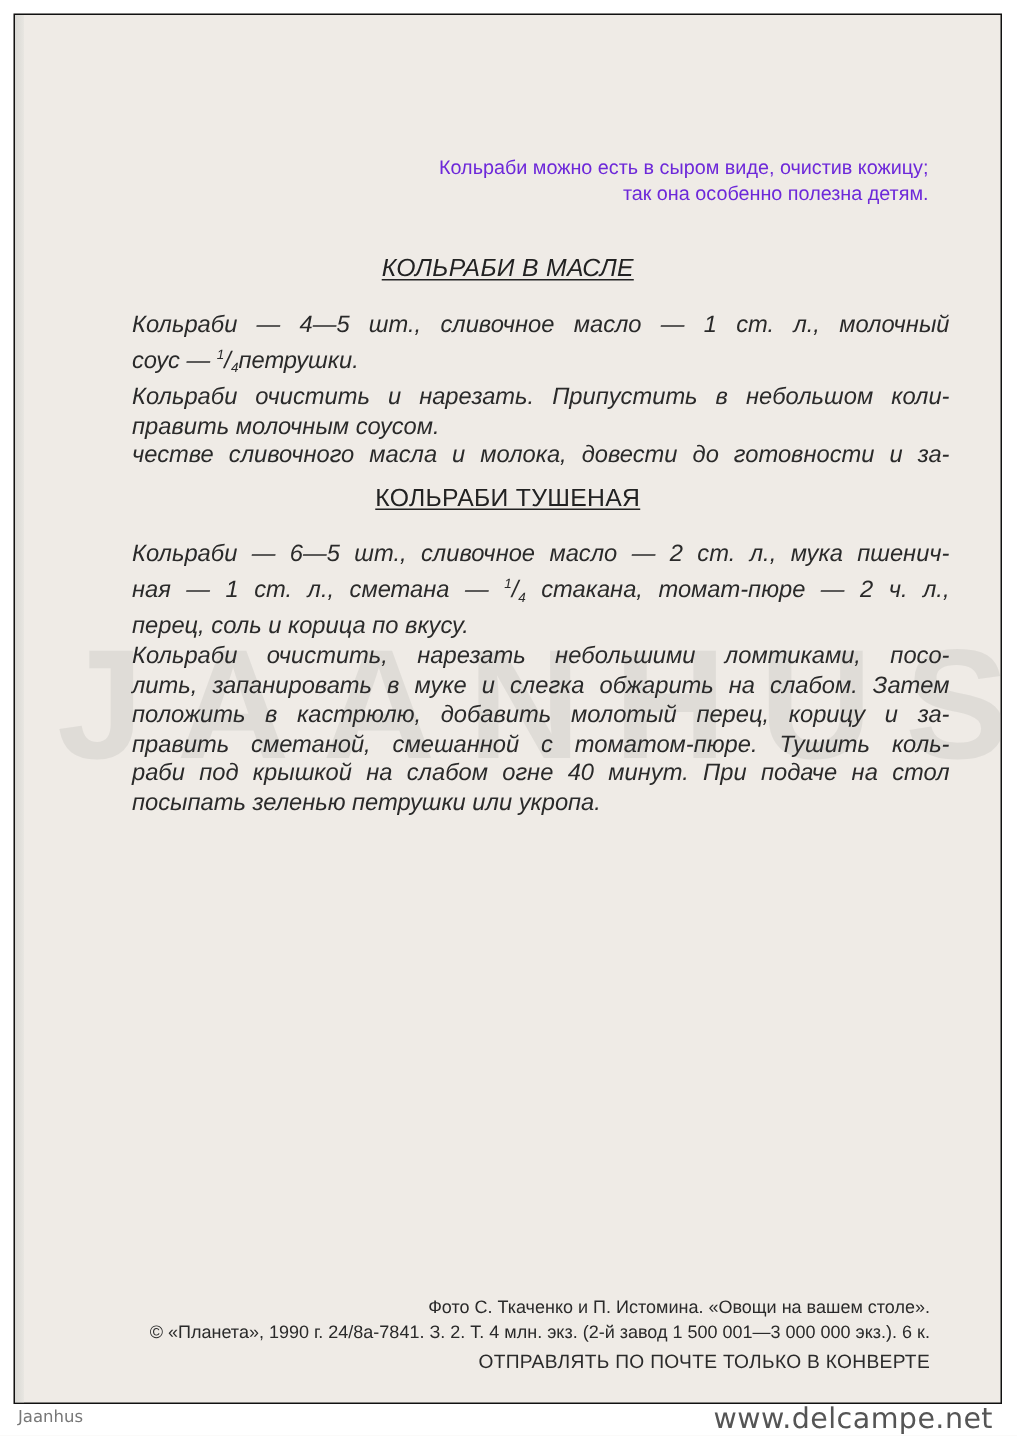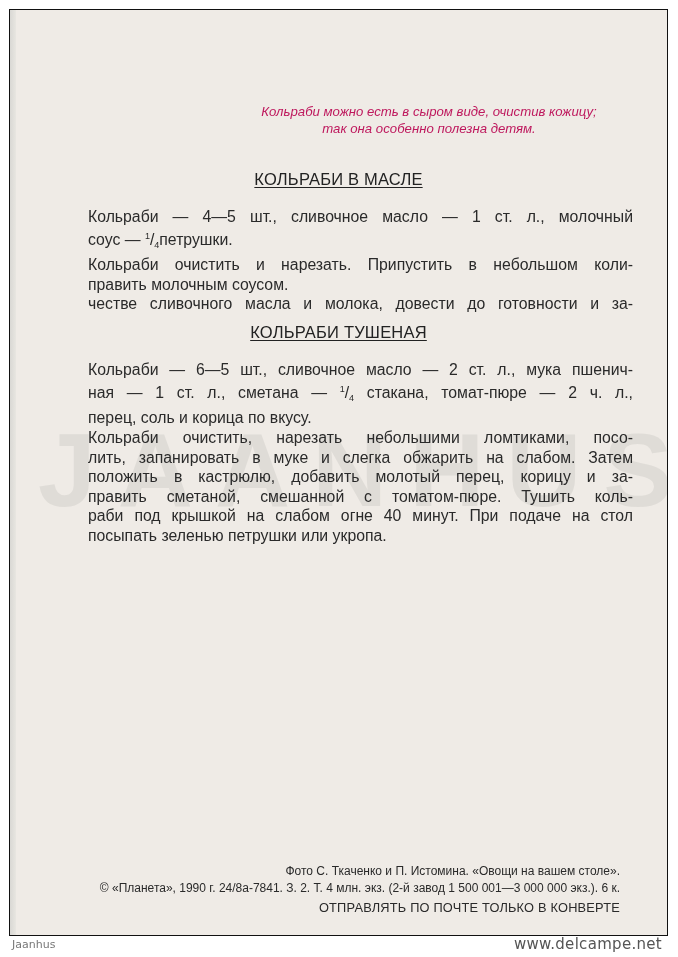--- a/index.html
+++ b/index.html
@@ -45,25 +45,24 @@
       color: rgba(170, 168, 165, 0.22);
       line-height: 1;
       white-space: nowrap;
       pointer-events: none;
     }
     .note {
       position: absolute;
       right: 48px;
       top: 93px;
       width: 380px;
-      text-align: center;
-      font-style: italic;
+      text-align: right;
       font-size: 13.2px;
       line-height: 17px;
-      color: #be185d;
+      color: #6d28d9;
     }
     .note div { white-space: nowrap; }
     .heading {
       position: absolute;
       left: 0;
       width: 100%;
       text-align: center;
       font-size: 16.5px;
       color: #222;
       text-decoration: underline;
@@ -78,20 +77,21 @@
       font-size: 15.8px;
       line-height: 19.5px;
       color: #2a2a2a;
       text-align: justify;
     }
     .para .line {
       display: block;
       text-align: justify;
       text-align-last: justify;
       white-space: nowrap;
+      font-style: italic;
     }
     .para .line.last {
       text-align-last: left;
     }
     .frac sup { font-size: 9px; vertical-align: 6px; }
     .frac sub { font-size: 9px; vertical-align: -3px; }
     .footer {
       position: absolute;
       right: 47px;
       width: 640px;
@@ -110,39 +110,39 @@
       top: 938px;
       font-family: "DejaVu Sans", sans-serif;
       font-size: 11px;
       color: #777;
     }
     .below-right {
       position: absolute;
       right: 16px;
       top: 935px;
       font-family: "DejaVu Sans", sans-serif;
-      font-size: 15px;
+      font-size: 19px;
       color: #555;
       letter-spacing: 0.3px;
     }
   </style>
 </head>
 <body>
 
 <div class="card">
   <div class="edge-strip"></div>
 
   <div class="watermark">JAANHUS</div>
 
   <div class="note">
     <div>Кольраби можно есть в сыром виде, очистив кожицу;</div>
     <div>так она особенно полезна детям.</div>
   </div>
 
-  <div class="heading" style="top:160px;">КОЛЬРАБИ В МАСЛЕ</div>
+  <div class="heading" style="top:160px;font-style:italic;">КОЛЬРАБИ В МАСЛЕ</div>
 
   <div class="para" style="top:197px;">
     <span class="line">Кольраби — 4—5 шт., сливочное масло — 1 ст. л., молочный</span>
     <span class="line last"><span>соус — </span><span class="frac"><sup>1</sup>/<sub>4</sub></span><span>петрушки.</span></span>
   </div>
 
   <div class="para" style="top:245px;">
     <span class="line">Кольраби очистить и нарезать. Припустить в небольшом коли-</span>
     <span class="line last">править молочным соусом.</span>
     <span class="line">честве сливочного масла и молока, довести до готовности и за-</span>

